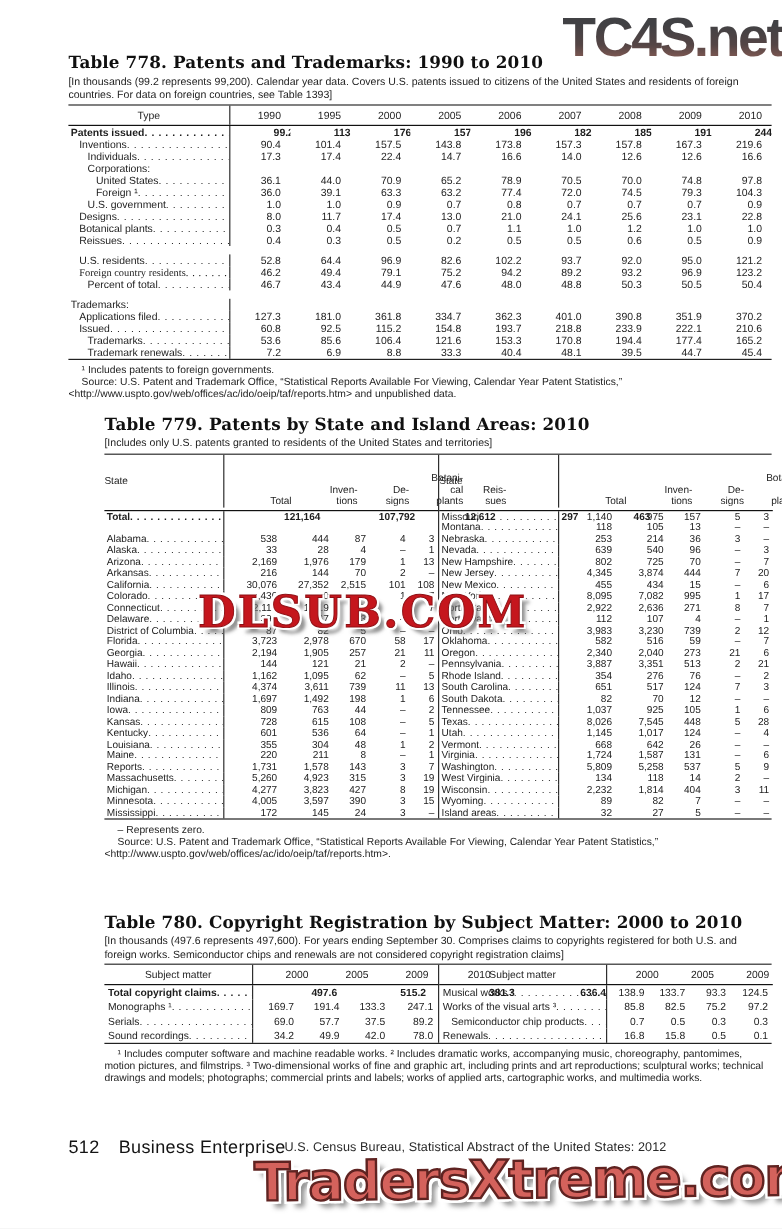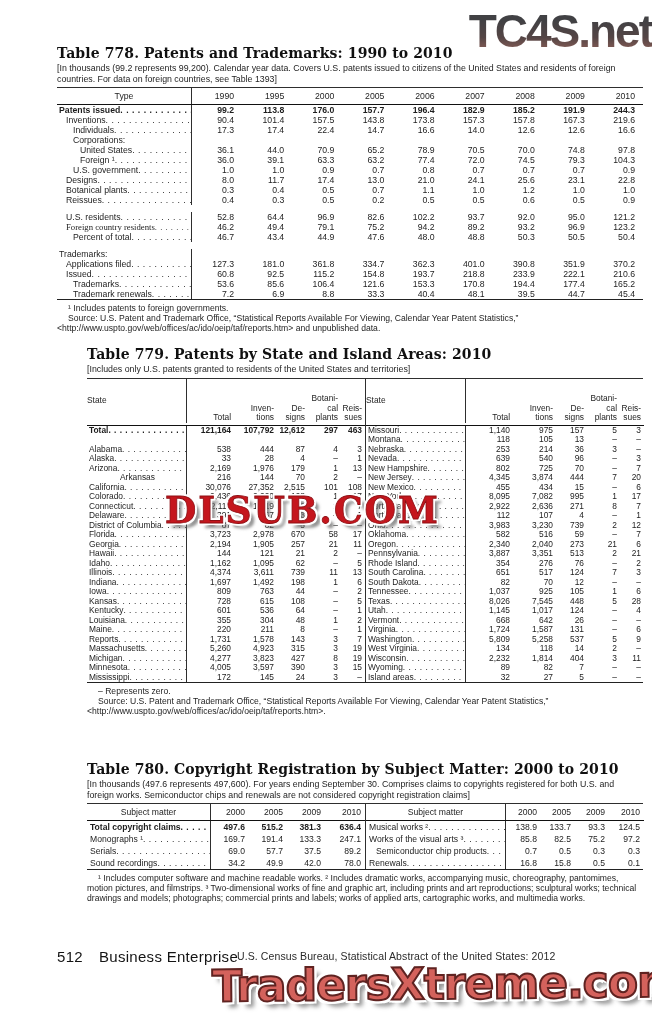--- a/index.html
+++ b/index.html
@@ -21,22 +21,22 @@
   .s780{margin:46px 9px 0 87px;}
   
   .tbl{border-top:1px solid #2e2e2e;border-bottom:1.5px solid #222;margin-top:3px;}
   .tr{display:grid;align-items:center;}
   .c{overflow:hidden;}
   .num{text-align:right;white-space:nowrap;}
   .lblc{display:flex;align-items:center;border-right:1px solid #2e2e2e;overflow:hidden;}
   .lblc .txt{white-space:nowrap;}
   .dots{flex:1;overflow:hidden;white-space:nowrap;}
   .dots::after{content:" . . . . . . . . . . . . . . . . . . . . . . . . . . . . . . . . . . . . . . .";letter-spacing:0.5px;}
-  .b{font-weight:bold;}
-  .hdr{border-bottom:1.5px solid #111;}
+  .b{font-weight:bold;gap:36px;}
+  .hdr{border-bottom:1.5px solid #111;gap:12px;}
   
   .t778{width:586px;font-size:8.7px;}
   .t778 .tr{grid-template-columns:135px repeat(9,1fr);height:10px;line-height:10px;}
   .t778 .tr.sp{height:7px;}
   .t778 .tr.hdr{height:16px;line-height:16px;}
   .t778 .num{padding-right:8px;}
   .t778 .hdrlbl{justify-content:center;text-align:center;}
   
   .t779{width:556px;font-size:8.4px;display:flex;}
   .half{width:278px;}
@@ -473,21 +473,21 @@
               <span class="txt">Arizona</span>
               <span class="dots"></span>
             </div>
             <div class="c num">2,169</div>
             <div class="c num">1,976</div>
             <div class="c num">179</div>
             <div class="c num">1</div>
             <div class="c num">13</div>
           </div>
           <div class="tr">
-            <div class="c lblc" style="padding-left: 2px; flex-direction: column;">
+            <div class="c lblc" style="padding-left: 2px;">
               <span class="txt">Arkansas</span>
               <span class="dots"></span>
             </div>
             <div class="c num">216</div>
             <div class="c num">144</div>
             <div class="c num">70</div>
             <div class="c num">2</div>
             <div class="c num">–</div>
           </div>
           <div class="tr">

